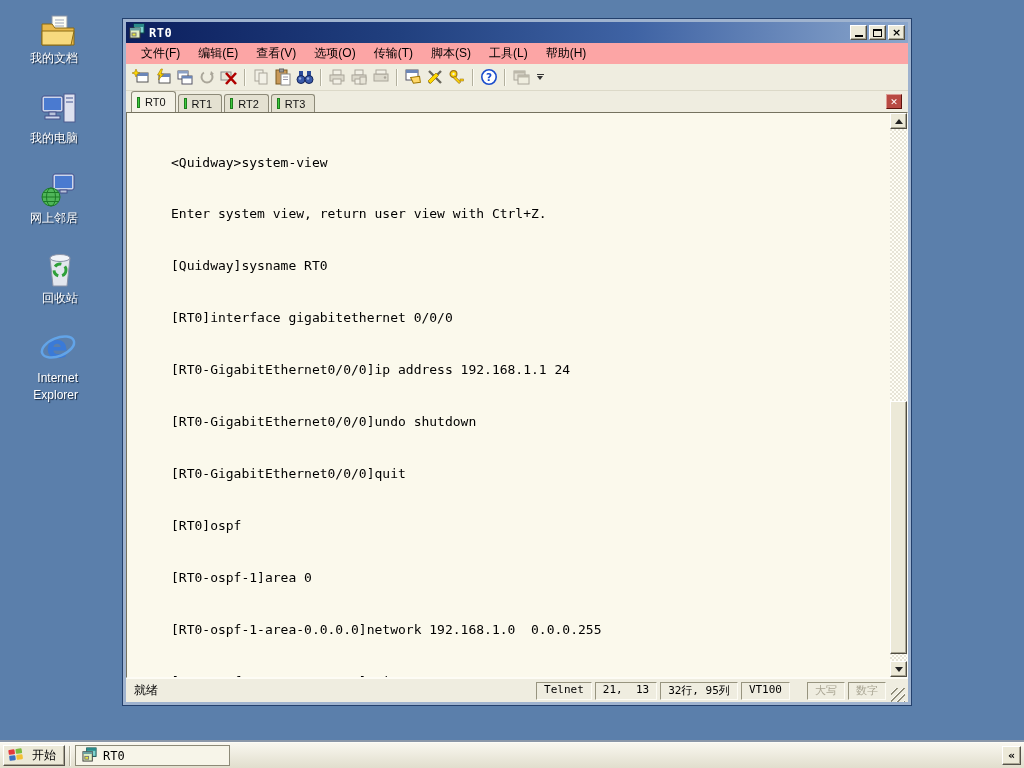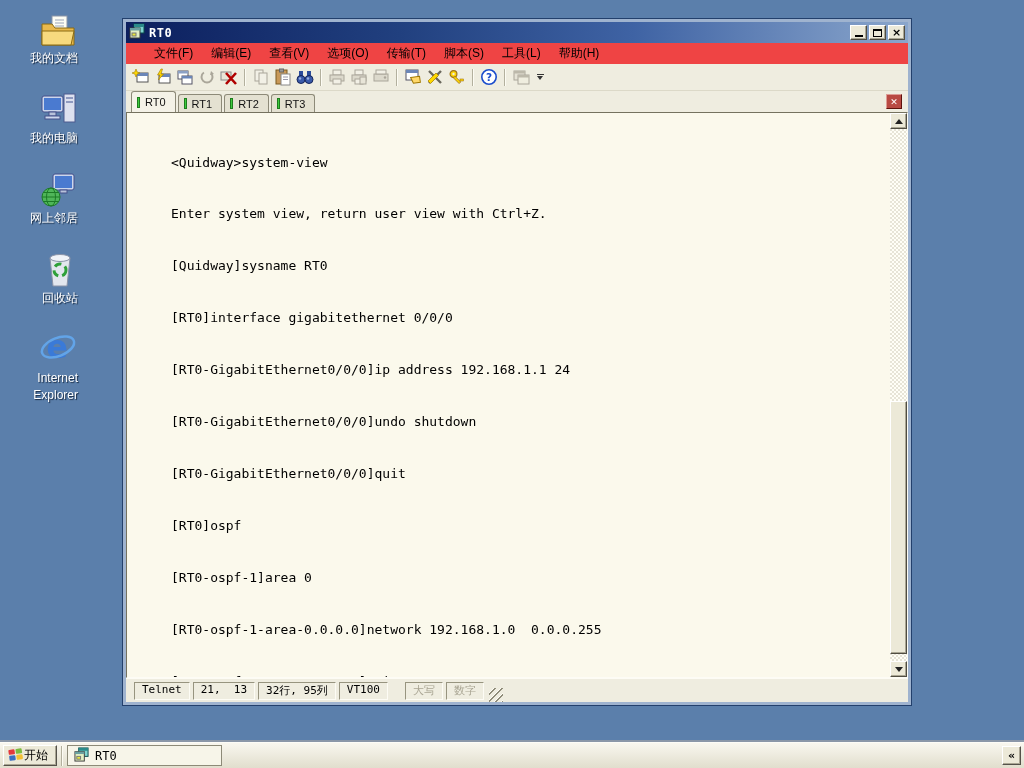--- a/index.html
+++ b/index.html
@@ -30,21 +30,21 @@
       margin-left:4px; flex:1; letter-spacing:.5px; }
   .winbtns { display:flex; gap:2px; }
   .winbtn { width:17px; height:15px; background:#ece9d8;
       border:1px solid; border-color:#ffffff #504d42 #504d42 #ffffff;
       box-shadow:inset -1px -1px 0 #a9a593;
       display:flex; align-items:center; justify-content:center; }
   .glyph-min { width:8px; height:2px; background:#000; margin-top:7px; }
   .glyph-max { width:9px; height:8px; border:1px solid #000; border-top-width:2px; }
   .glyph-x   { font:bold 11px "DejaVu Sans",sans-serif; color:#000; line-height:11px; }
 
-  .menubar { height:21px; flex:0 0 21px; background:#ef4444; display:flex; align-items:center; padding-left:19px; }
+  .menubar { height:21px; flex:0 0 21px; background:#fca5a5; display:flex; align-items:center; padding-left:6px; }
   .menu-item { padding:2px 9px; font-size:12px; color:#000; }
 
   .toolbar { height:27px; flex:0 0 27px; background:#efede0; display:flex; align-items:center;
              padding:0 4px; border-bottom:1px solid #dcd9c8; }
   .ticon { width:22px; height:21px; display:flex; align-items:center; justify-content:center; }
   .tsep  { width:2px; height:17px; border-left:1px solid #b3b09e; border-right:1px solid #fdfcf4; margin:0 4px; }
   .toverflow { width:12px; height:16px; margin-left:2px; display:flex; flex-direction:column; align-items:center; justify-content:center; gap:1px; }
   .toverflow .bar { width:7px; height:1px; background:#333; }
   .toverflow .tri { width:0; height:0; border-left:3px solid transparent; border-right:3px solid transparent; border-top:4px solid #333; }
 
@@ -87,21 +87,21 @@
       color:#000; white-space:pre; }
   .panel.dim { color:#a9a593; }
   .panel.gap { margin-left:14px; }
   .grip { width:14px; height:14px; align-self:flex-end; margin-left:2px;
       background:repeating-linear-gradient(135deg, transparent 0 3px, #fdfcf5 3px 4px, #8f8c79 4px 5px); }
 
   
   .taskbar { position:absolute; left:0; bottom:0; width:1024px; height:26px;
       background:linear-gradient(#f9f7ef,#e1decd); border-top:1px solid #fdfcf7;
       box-shadow:0 -2px 0 #8b97a8; display:flex; align-items:center; padding:0 3px; }
-  .startbtn { height:21px; display:flex; align-items:center; gap:0; padding:0 8px 0 4px;
+  .startbtn { height:21px; display:flex; align-items:center; gap:8px; padding:0 8px 0 4px;
       background:#ece9d8; border:1px solid; border-color:#ffffff #55524a #55524a #ffffff;
       box-shadow:inset -1px -1px 0 #a9a593; font-size:12px; color:#000; }
   .tbsep { width:2px; height:20px; border-left:1px solid #b3b09e; border-right:1px solid #fdfcf4; margin:0 4px; }
   .taskbtn { width:155px; height:21px; display:flex; align-items:center; gap:6px; padding:0 6px;
       background:#f7f5e9; border:1px solid #8d8a78;
       font:12px "DejaVu Sans Mono","Liberation Mono",monospace; color:#000; }
   .chevbtn { margin-left:auto; width:19px; height:19px; background:#ece9d8;
       border:1px solid; border-color:#ffffff #55524a #55524a #ffffff; box-shadow:inset -1px -1px 0 #a9a593;
       display:flex; align-items:center; justify-content:center; font:bold 11px "DejaVu Sans",sans-serif; }
 </style>
@@ -393,20 +393,21 @@
           <span class="arrow-up"></span>
         </span>
       <span class="sbthumb"></span>
       <span class="sbbtn down">
           <span class="arrow-down"></span>
         </span>
     </div>
   </div>
 
   <div class="statusbar">
+    <span class="status-left">就绪</span>
     <span class="panel">Telnet</span>
     <span class="panel">21,  13</span>
     <span class="panel">32行, 95列</span>
     <span class="panel">VT100</span>
     <span class="panel dim gap">大写</span>
     <span class="panel dim">数字</span>
     <span class="grip"></span>
   </div>
 </div>
 

